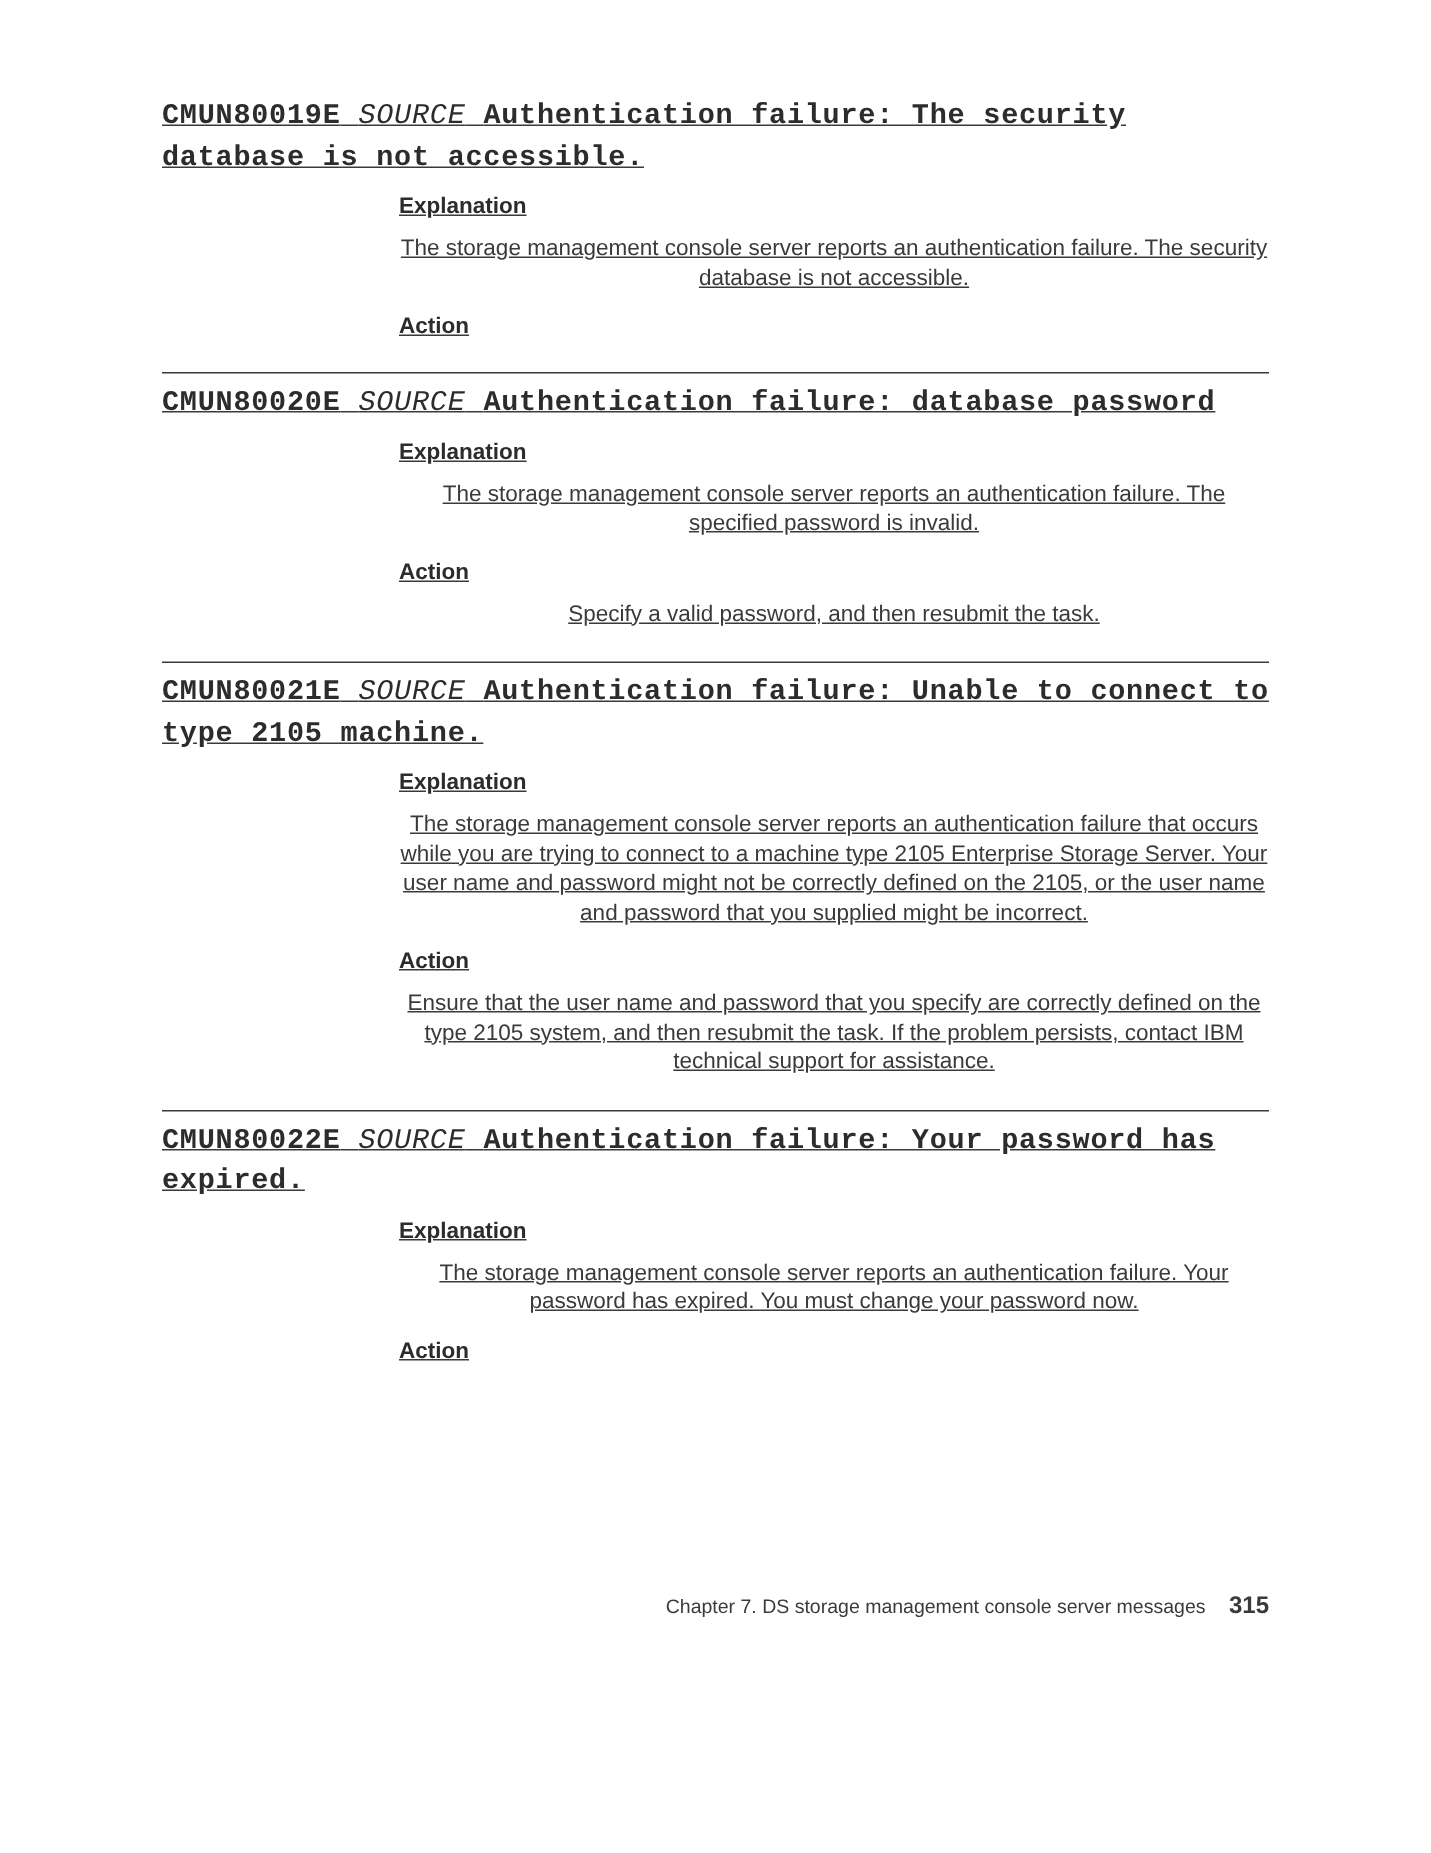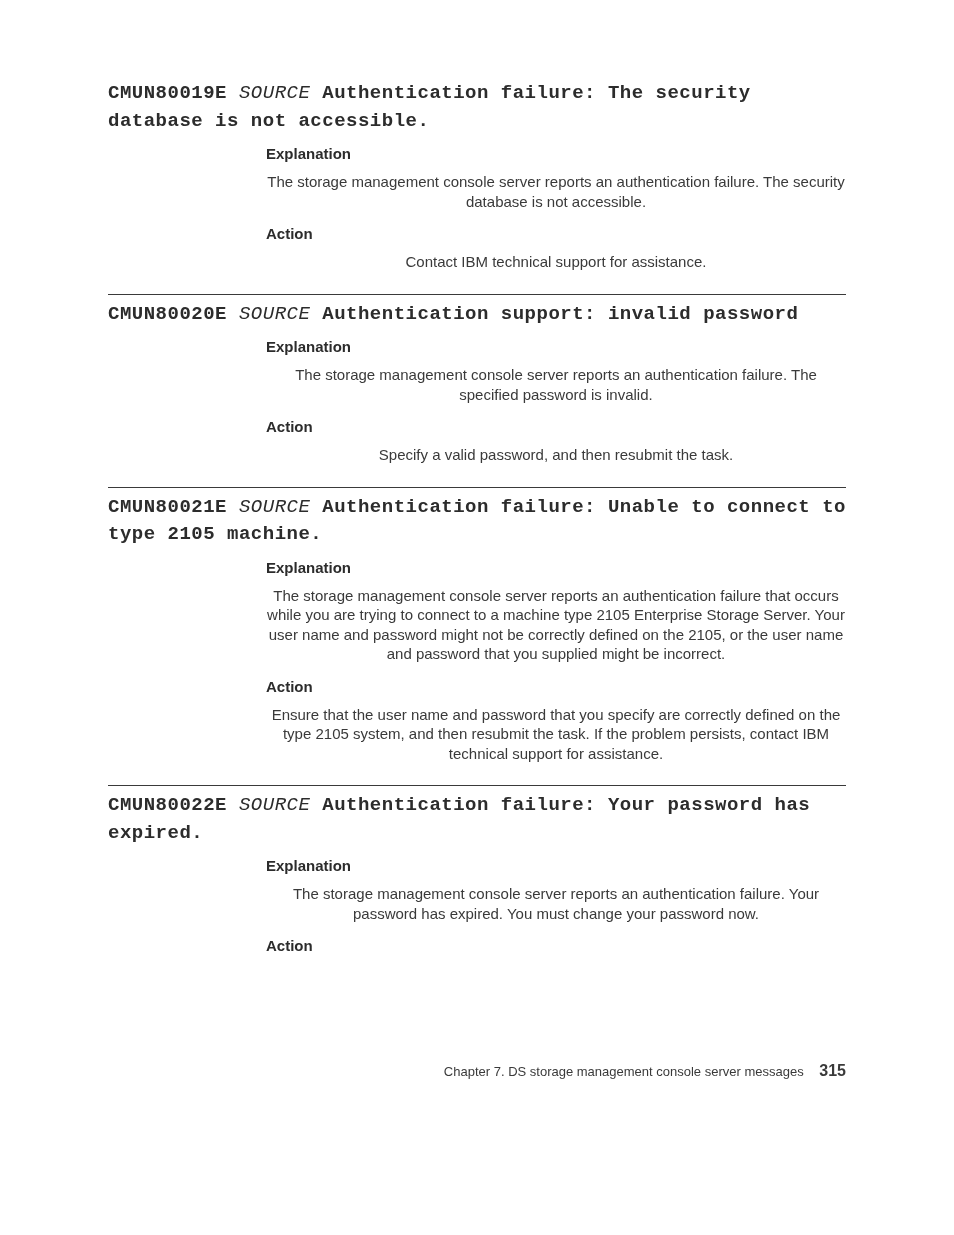--- a/index.html
+++ b/index.html
@@ -7,21 +7,22 @@
     margin: 0;
     padding: 0;
     font-family: Arial, Helvetica, sans-serif;
     color: #3a3a3a;
   }
   .page {
     width: 954px;
     height: 1138px;
     position: relative;
     box-sizing: border-box;
-    padding: 80px 108px 0 108px;
+    padding: 64px 108px 0 108px;
+    text-decoration: underline;
   }
   .entry {
     border-top: 1.5px solid #3a3a3a;
     padding-top: 6px;
     margin-bottom: 22px;
   }
   .entry:first-child {
     border-top: none;
     padding-top: 0;
   }
@@ -78,29 +79,28 @@
   <div class="entry">
     <div class="msg-header">
       <span>CMUN80019E</span>
       <span class="source">SOURCE</span>
       <span>Authentication failure: The security database is not accessible.</span>
     </div>
     <div class="body-block">
       <div class="sub-heading">Explanation</div>
       <p class="body-text">The storage management console server reports an authentication failure. The security database is not accessible.</p>
       <div class="sub-heading">Action</div>
-      <p class="body-text">Contact IBM technical support for assistance.</p>
     </div>
   </div>
 
   <div class="entry">
     <div class="msg-header">
       <span>CMUN80020E</span>
       <span class="source">SOURCE</span>
-      <span>Authentication support: invalid password</span>
+      <span>Authentication failure: database password</span>
     </div>
     <div class="body-block">
       <div class="sub-heading">Explanation</div>
       <p class="body-text">The storage management console server reports an authentication failure. The specified password is invalid.</p>
       <div class="sub-heading">Action</div>
       <p class="body-text">Specify a valid password, and then resubmit the task.</p>
     </div>
   </div>
 
   <div class="entry">

